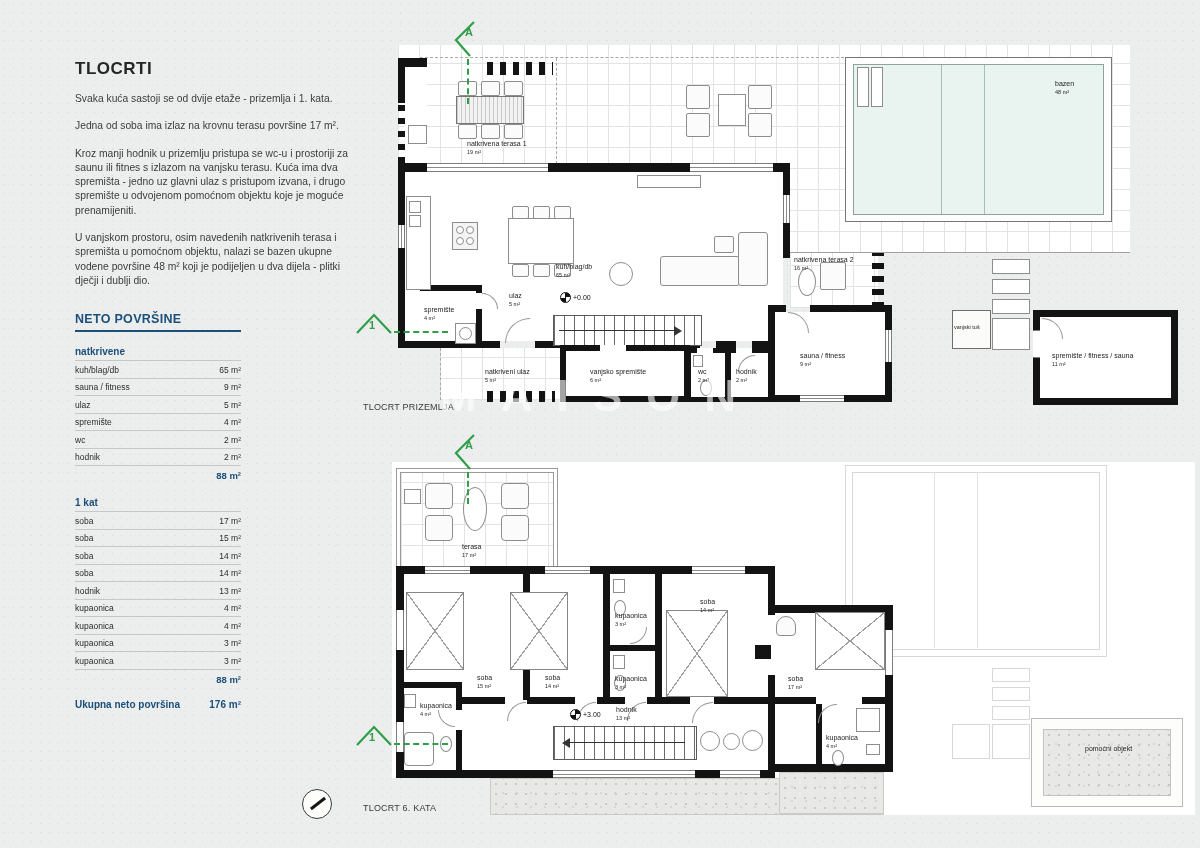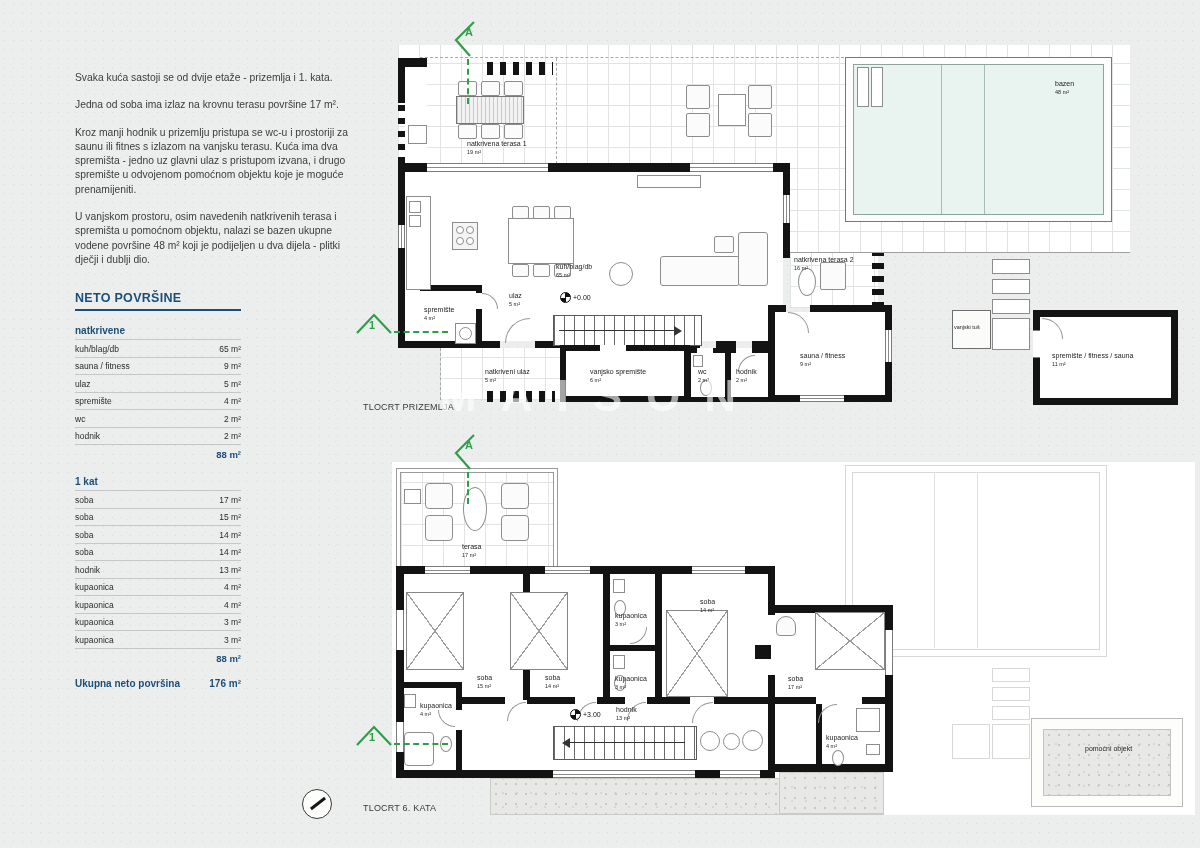--- a/index.html
+++ b/index.html
@@ -65,20 +65,21 @@
   .tbl-sec{font-size:10px;font-weight:700;color:#1b4f7a;margin-top:14px;padding-bottom:3px;}
   .trow{display:flex;justify-content:space-between;border-top:1px solid #c7c7c7;padding:3.5px 0 3px;font-size:8.5px;color:#2b2b2b;}
   .tsub{border-top:1px solid #c7c7c7;text-align:right;font-size:9.5px;font-weight:700;color:#1b4f7a;padding:4px 0 2px;}
   .ttotal{display:flex;justify-content:space-between;font-size:10px;font-weight:700;color:#1b4f7a;margin-top:12px;}
   svg{display:block;}
 </style>
 </head>
 <body>
 
 <div class="abs sidebar">
+  <div class="sb-title">TLOCRTI</div>
   <div class="sb-p">Svaka kuća sastoji se od dvije etaže - prizemlja i 1. kata.</div>
   <div class="sb-p">Jedna od soba ima izlaz na krovnu terasu površine 17 m².</div>
   <div class="sb-p">Kroz manji hodnik u prizemlju pristupa se wc-u i prostoriji za saunu ili fitnes s izlazom na vanjsku terasu. Kuća ima dva spremišta - jedno uz glavni ulaz s pristupom izvana, i drugo spremište u odvojenom pomoćnom objektu koje je moguće prenamijeniti.</div>
   <div class="sb-p">U vanjskom prostoru, osim navedenih natkrivenih terasa i spremišta u pomoćnom objektu, nalazi se bazen ukupne vodene površine 48 m² koji je podijeljen u dva dijela - plitki dječji i dublji dio.</div>
 
   <div class="tbl">
     <div class="tbl-title">NETO POVRŠINE</div>
 
     <div class="tbl-sec">natkrivene</div>
     <div class="trow">

